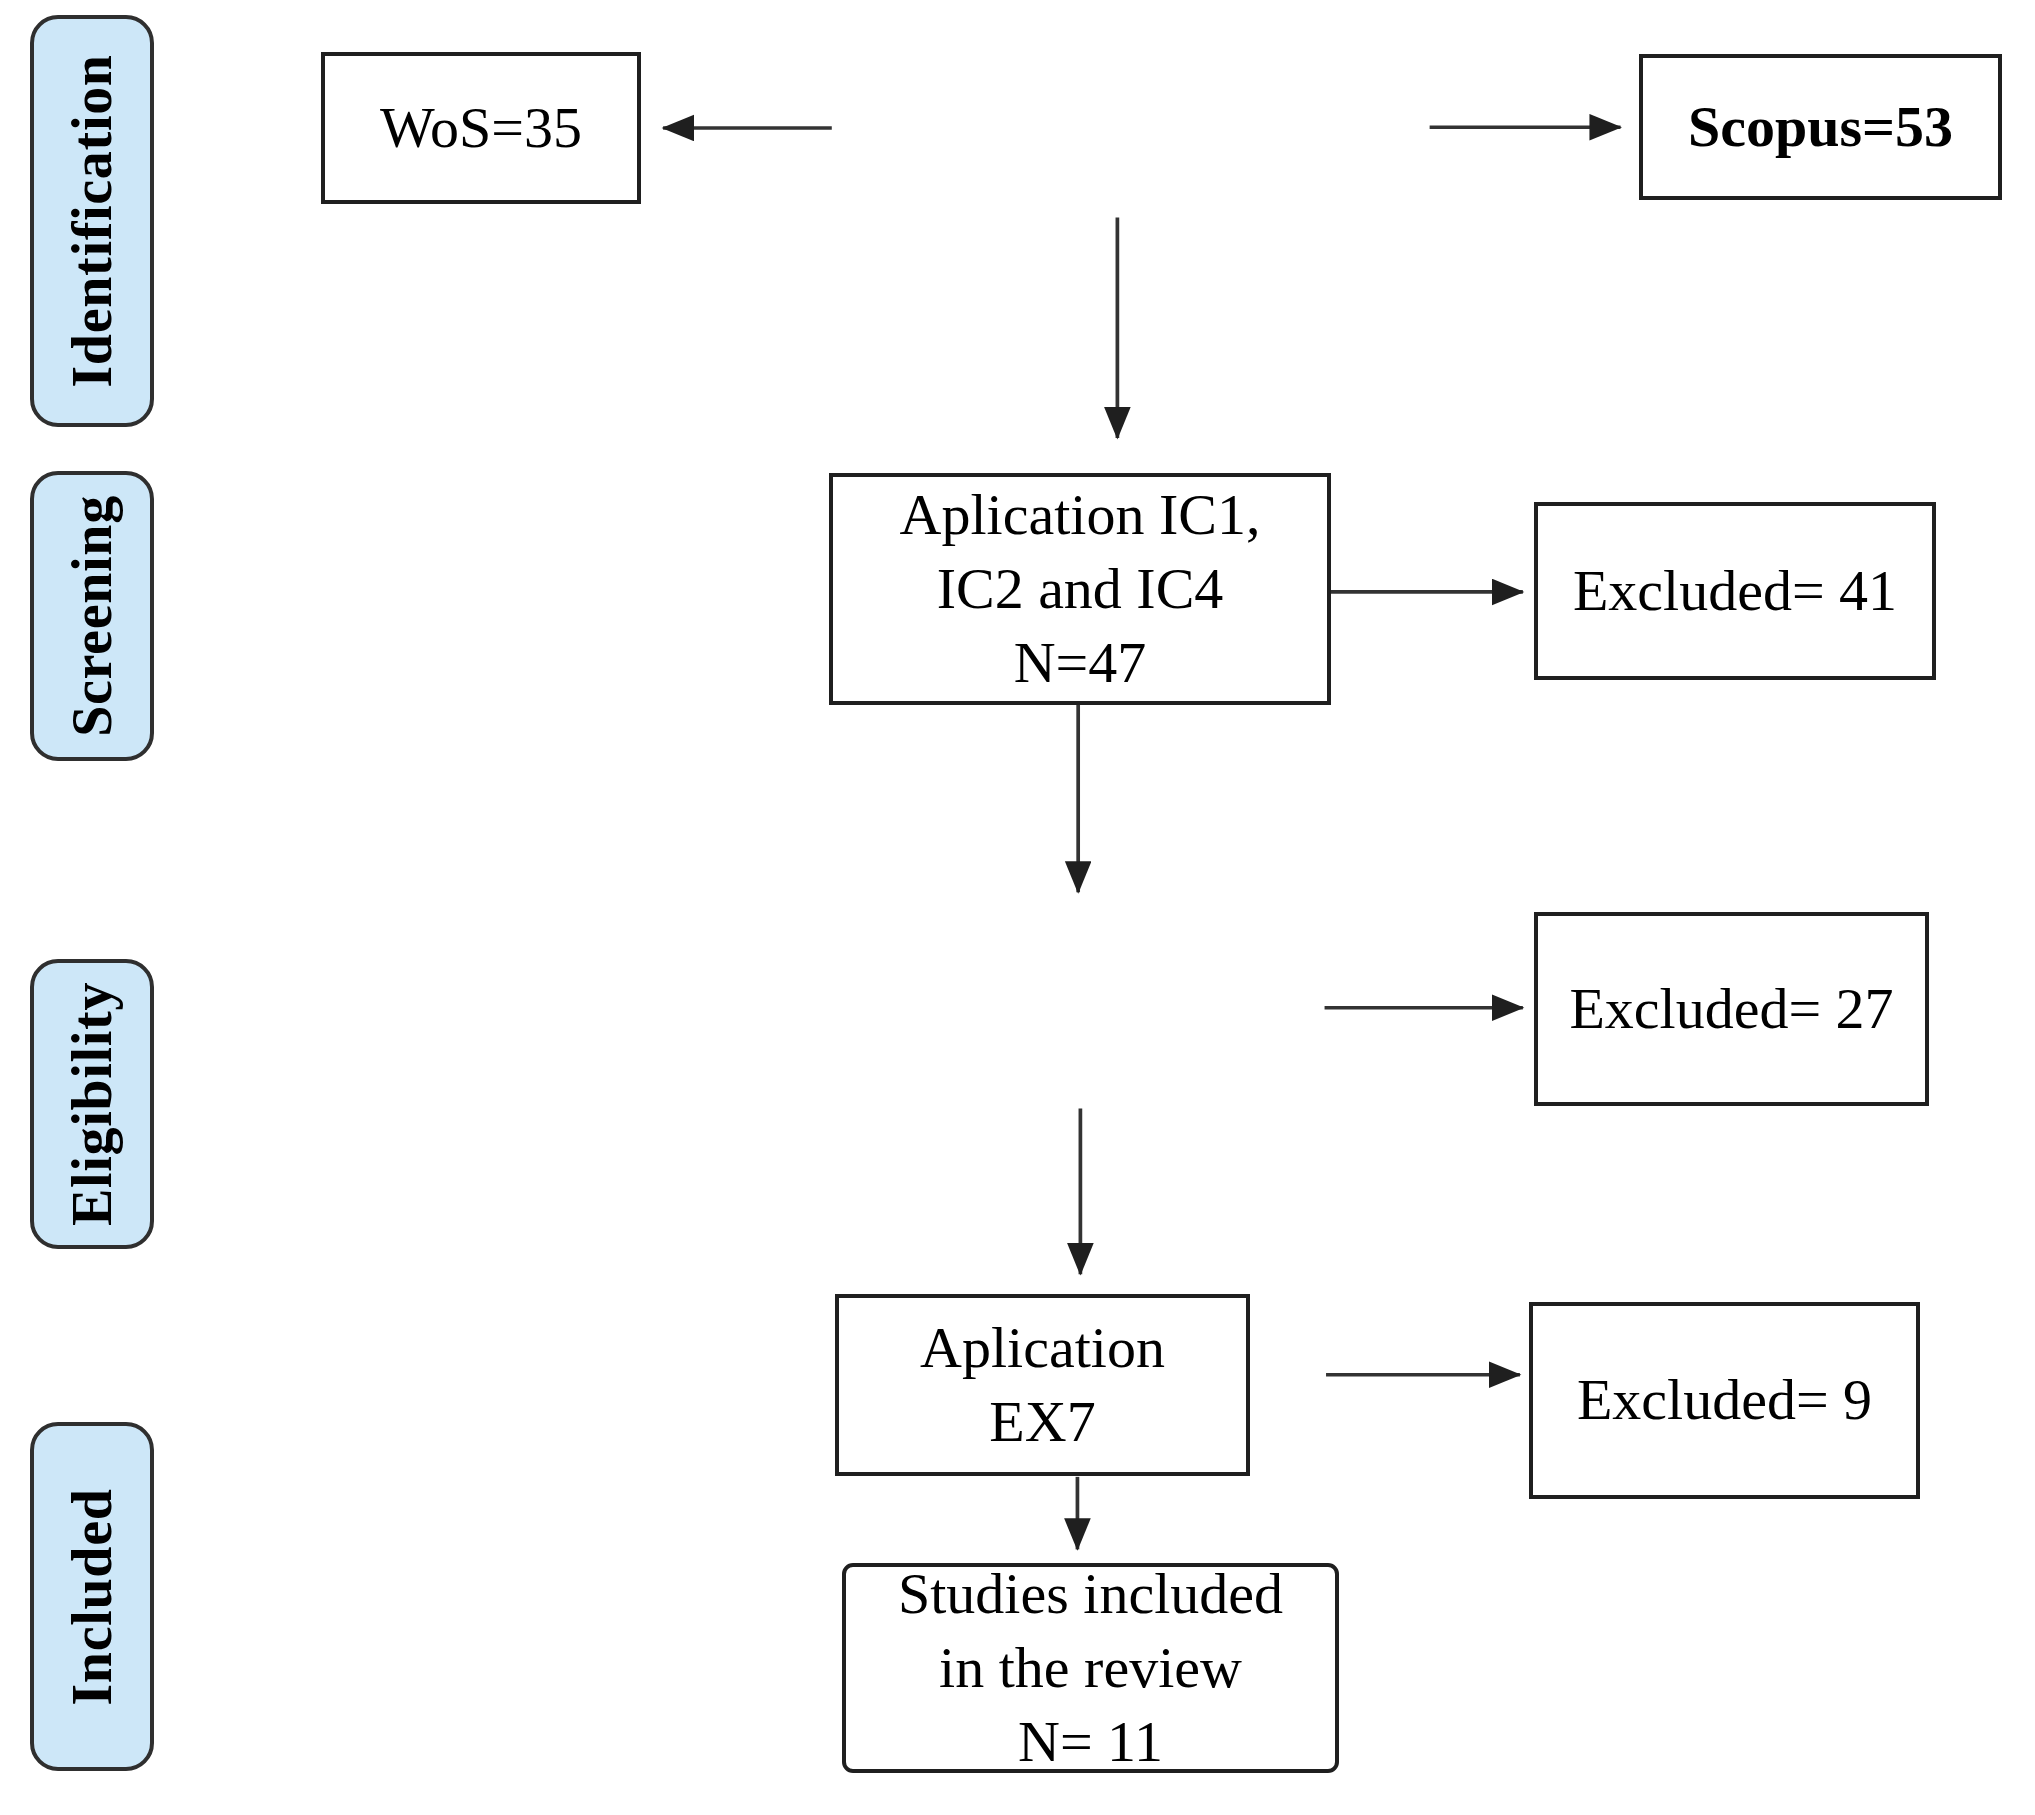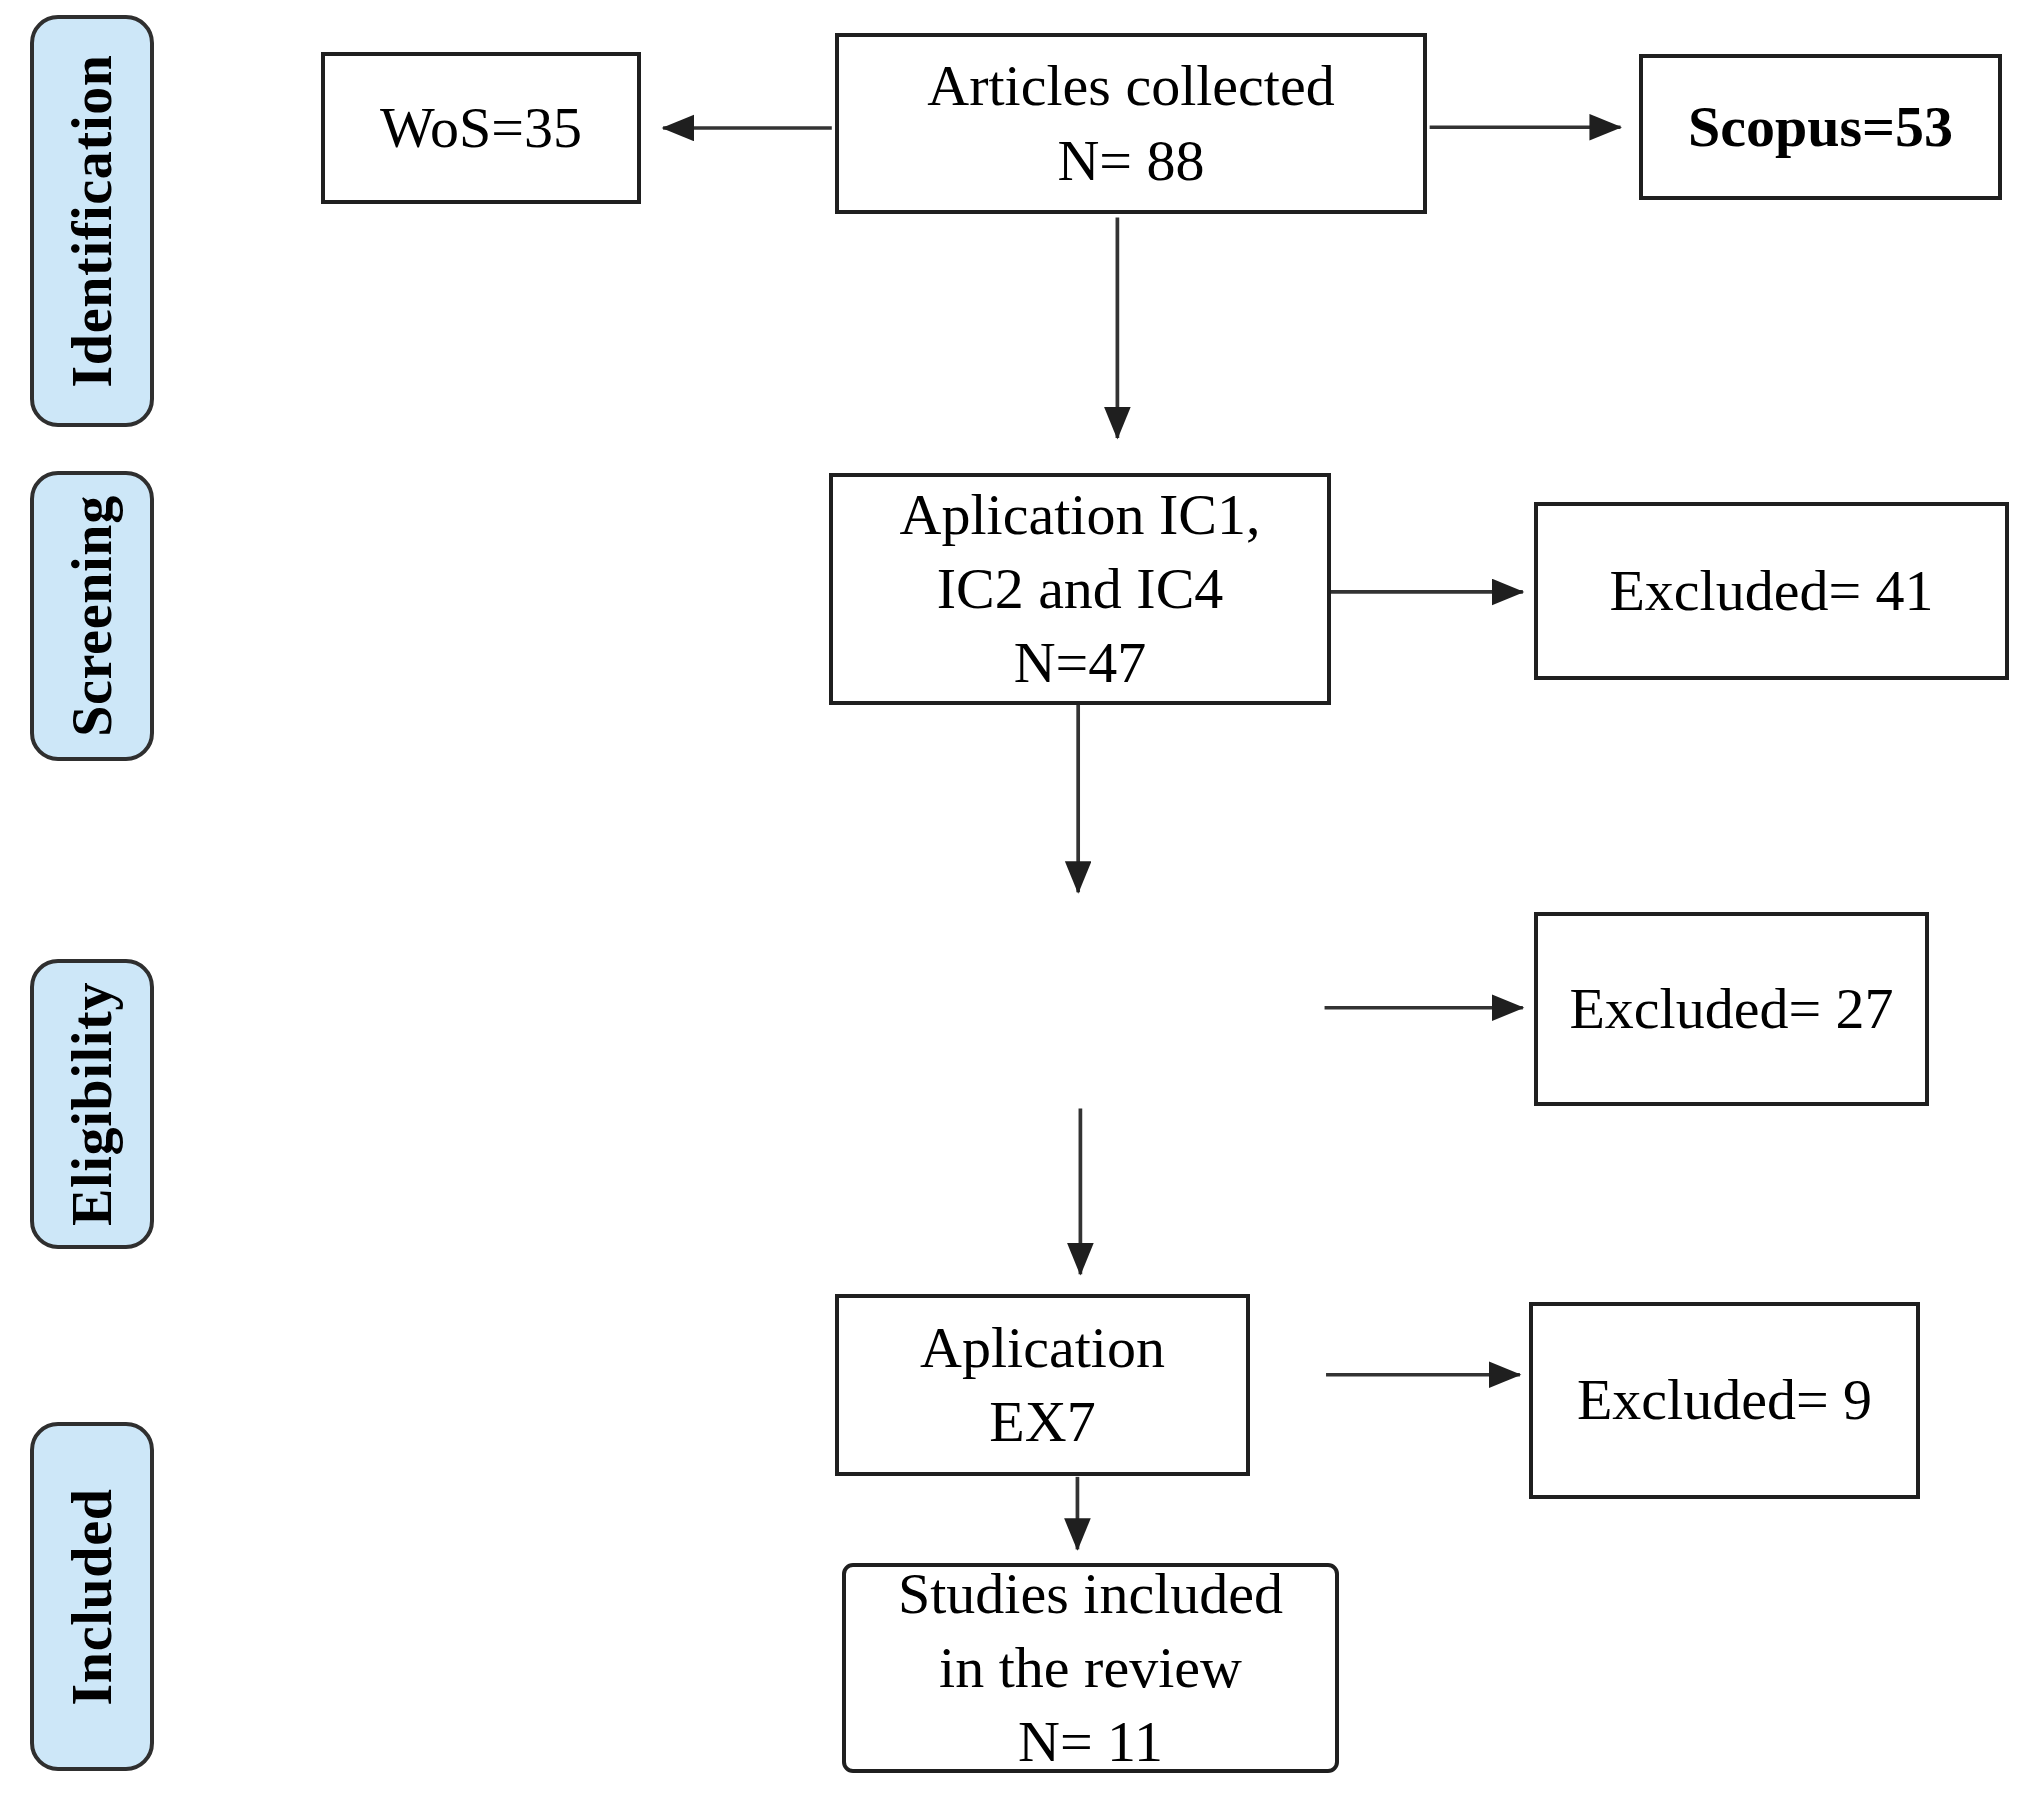--- a/index.html
+++ b/index.html
@@ -98,36 +98,32 @@
     <line x1="1790" y1="1362" x2="2058" y2="1362" marker-end="url(#ah)"></line>
     <line x1="1460" y1="1498" x2="1460" y2="1722" marker-end="url(#ah)"></line>
     <line x1="1792" y1="1858" x2="2054" y2="1858" marker-end="url(#ah)"></line>
     <line x1="1456" y1="1996" x2="1456" y2="2094" marker-end="url(#ah)"></line>
   </svg>
 
   <div class="node" style="left:321px; top:52px; width:320px; height:152px;">
     <div class="line">WoS=35</div>
   </div>
 
-  <div class="node" style="left:835px; top:33px; width:592px; height:181px;">
-    <div class="line">Articles collected</div>
-    <div class="line">N= 88</div>
-  </div>
 
   <div class="node" style="left:1639px; top:54px; width:363px; height:146px;font-weight:bold;">
     <div class="line">Scopus=53</div>
   </div>
 
   <div class="node" style="left:829px; top:457px; width:502px; height:232px;margin-top:16px;">
     <div class="line">Aplication IC1,</div>
     <div class="line">IC2 and IC4</div>
     <div class="line">N=47</div>
   </div>
 
-  <div class="node" style="left:1534px; top:502px; width:475px; height:178px;">
+  <div class="node" style="left:1534px; top:502px; width:402px; height:178px;">
     <div class="line">Excluded= 41</div>
   </div>
 
 
   <div class="node" style="left:1534px; top:912px; width:395px; height:194px;">
     <div class="line">Excluded= 27</div>
   </div>
 
   <div class="node" style="left:835px; top:1294px; width:415px; height:182px;">
     <div class="line">Aplication</div>

